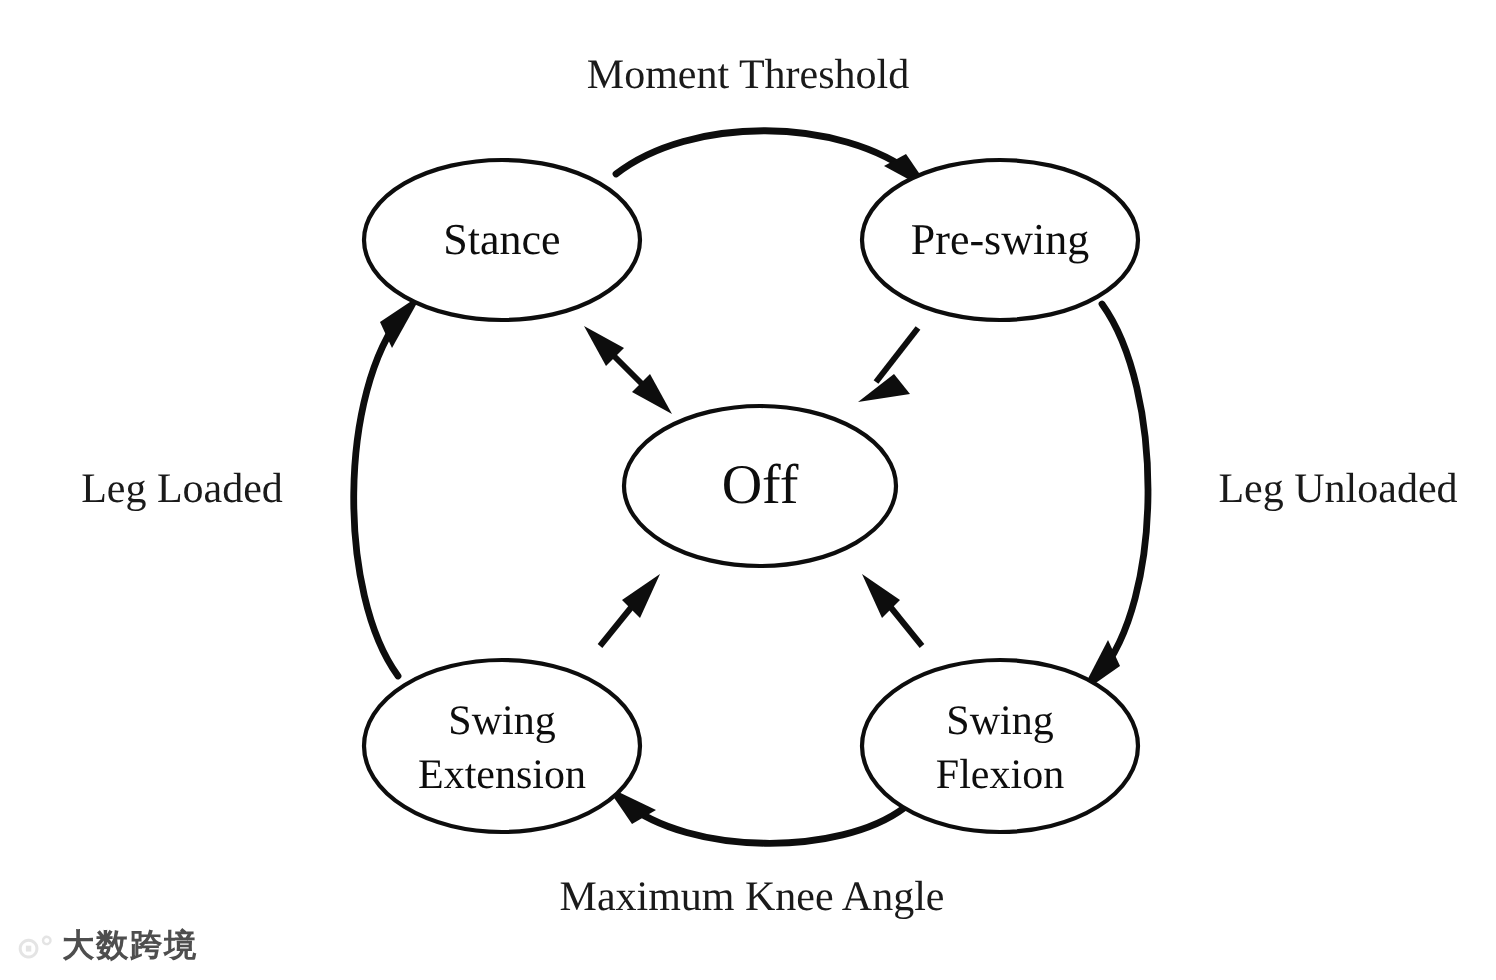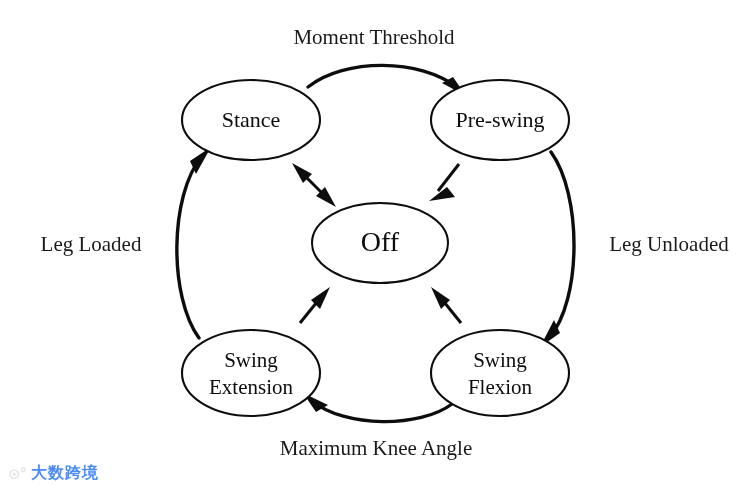--- a/index.html
+++ b/index.html
@@ -71,21 +71,21 @@
     font-family: "DejaVu Sans", sans-serif;
     font-size: 15px;
     font-weight: 700;
     color: #e2e2e2;
     letter-spacing: -1px;
   }
   #watermark .wm-text {
     font-family: "DejaVu Sans", sans-serif;
     font-size: 16px;
     font-weight: 700;
-    color: #3b82f6;
+    color: #404040;
     letter-spacing: 1px;
   }
 </style>
 </head>
 <body>
 
 <div id="stage">
 
   <svg id="diagram-svg" viewBox="0 0 748 490">
 

